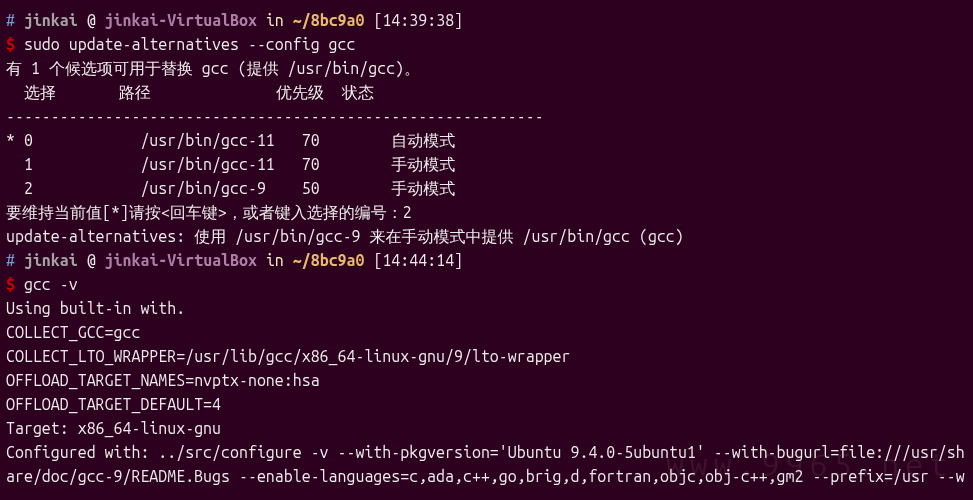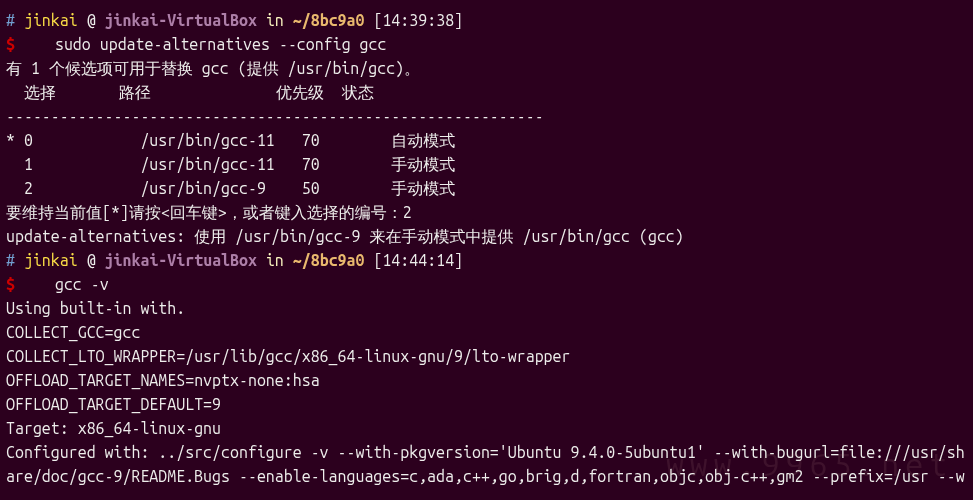--- a/index.html
+++ b/index.html
@@ -9,28 +9,28 @@
       font-size: 16px;
       line-height: 1.5;
       color: #eeeeec;
       padding: 8px 6px;
       width: 973px;
       height: 500px;
       overflow: hidden;
     }
     .line { white-space: pre; }
     .hash { color: #729fcf; }
-    .user { color: #fde047; font-weight: normal; }
+    .user { color: #a3a3a3; font-weight: bold; }
     .at { color: #eeeeec; }
     .host { color: #ad7fa8; font-weight: bold; }
     .in { color: #fef9c3; }
     .path { color: #e9b96e; font-weight: bold; }
     .time { color: #eeeeec; }
     .dollar { color: #cc0000; font-weight: bold; }
-    .cmd { color: #eeeeec; margin-left: 31px; }
+    .cmd { color: #eeeeec; }
     .wm { position: absolute; right: 20px; bottom: 12px; color: rgba(200,150,150,0.12); font-size: 32px; letter-spacing: 6px; pointer-events: none; }
   </style>
 </head>
 <body>
 
 <div class="line"><span class="hash">#</span> <span class="user">jinkai</span> <span class="at">@</span> <span class="host">jinkai-VirtualBox</span> <span class="in">in</span> <span class="path">~/8bc9a0</span> <span class="time">[14:39:38]</span></div>
 
 <div class="line"><span class="dollar">$</span> <span class="cmd">sudo update-alternatives --config gcc</span></div>
 
 <div class="line">有 1 个候选项可用于替换 gcc (提供 /usr/bin/gcc)。</div>
@@ -46,18 +46,18 @@
 <div class="line"></div>
 
 <div class="line"><span class="hash">#</span> <span class="user">jinkai</span> <span class="at">@</span> <span class="host">jinkai-VirtualBox</span> <span class="in">in</span> <span class="path">~/8bc9a0</span> <span class="time">[14:44:14]</span></div>
 
 <div class="line"><span class="dollar">$</span> <span class="cmd">gcc -v</span></div>
 
 <div class="line">Using built-in with.</div>
 <div class="line">COLLECT_GCC=gcc</div>
 <div class="line">COLLECT_LTO_WRAPPER=/usr/lib/gcc/x86_64-linux-gnu/9/lto-wrapper</div>
 <div class="line">OFFLOAD_TARGET_NAMES=nvptx-none:hsa</div>
-<div class="line">OFFLOAD_TARGET_DEFAULT=9</div>
+<div class="line">OFFLOAD_TARGET_DEFAULT=4</div>
 <div class="line">Target: x86_64-linux-gnu</div>
 <div class="line">Configured with: ../src/configure -v --with-pkgversion='Ubuntu 9.4.0-5ubuntu1' --with-bugurl=file:///usr/sh</div>
 <div class="line">are/doc/gcc-9/README.Bugs --enable-languages=c,ada,c++,go,brig,d,fortran,objc,obj-c++,gm2 --prefix=/usr --w</div>
 
 <div class="wm">www.9965.net</div>
 
 </body></html>

